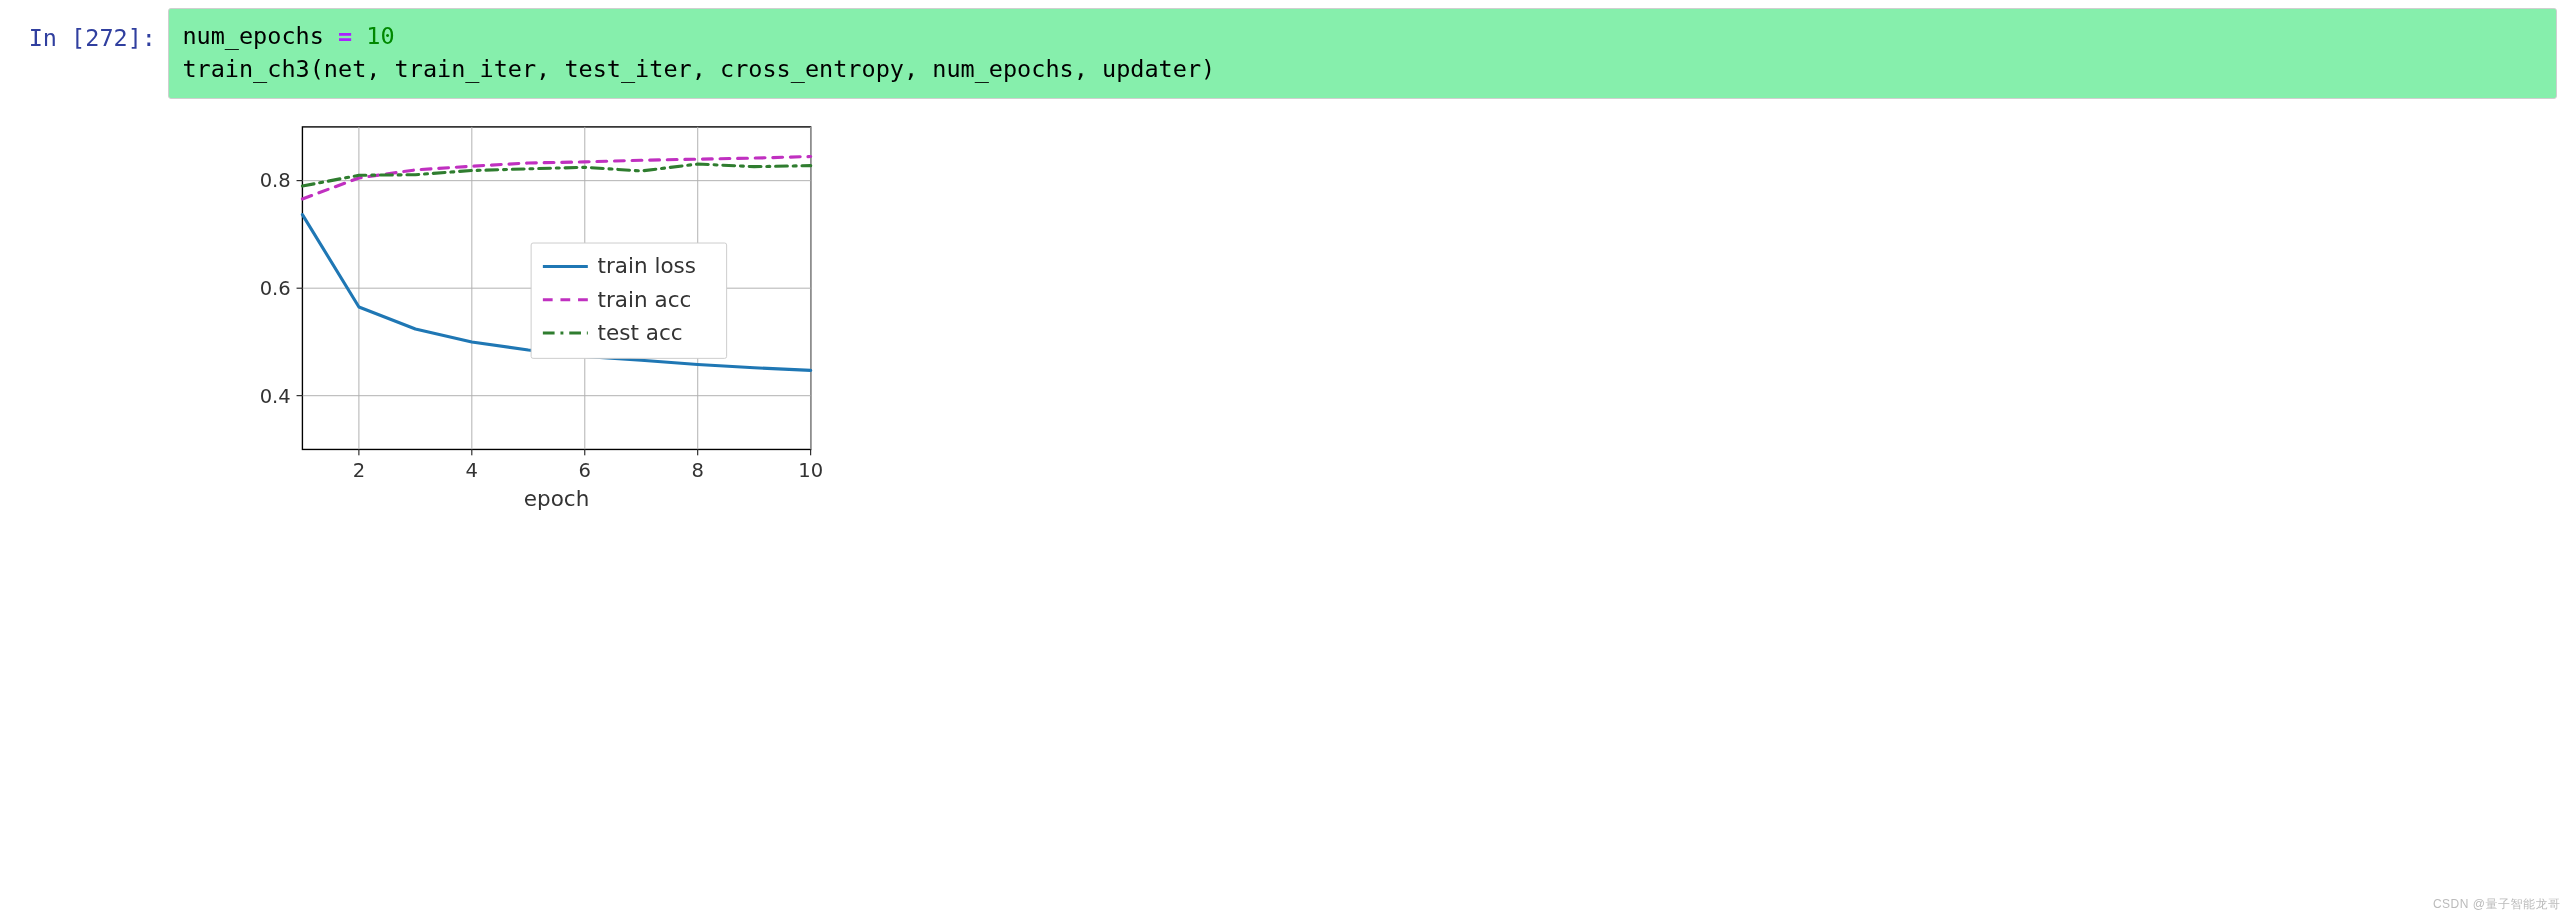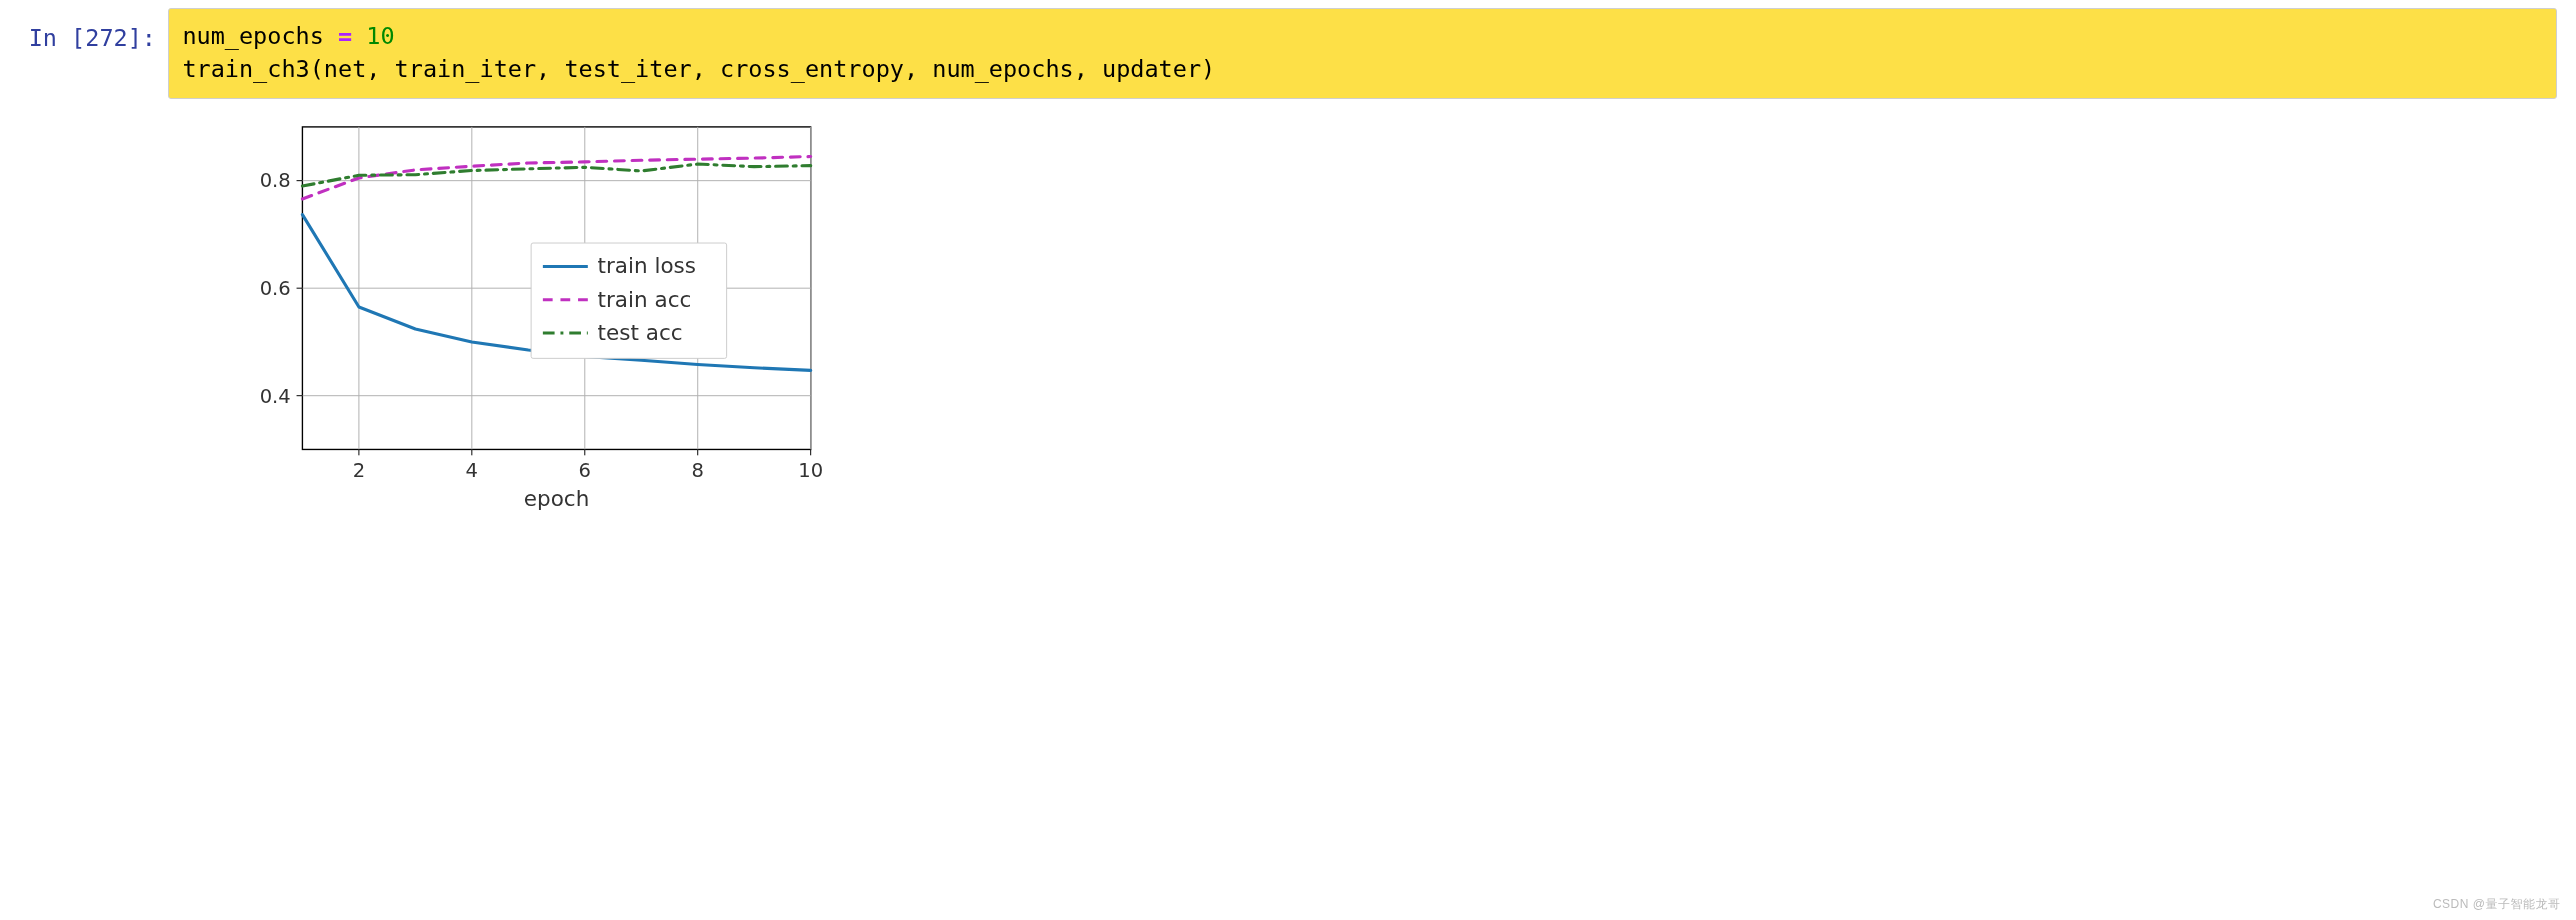--- a/index.html
+++ b/index.html
@@ -28,21 +28,21 @@
     font-family: Menlo, Consolas, "DejaVu Sans Mono", monospace;
     font-size: 23.5px;
     color: #303F9F;
     line-height: 35px;
     padding-top: 13.7px;
   }
   .code-area {
     flex: 1 1 auto;
     margin-right: 19.5px;
     border: 1px solid #cfcfcf;
-    background: #fde047;
+    background: #86efac;
     border-radius: 2.9px;
     padding: 11.7px 13.7px;
     font-family: Menlo, Consolas, "DejaVu Sans Mono", monospace;
     font-size: 23.5px;
     line-height: 33px;
     white-space: pre;
     color: #000;
   }
   .tok-name { color: #000; }
   .tok-op   { color: #aa22ff; font-weight: 600; }

